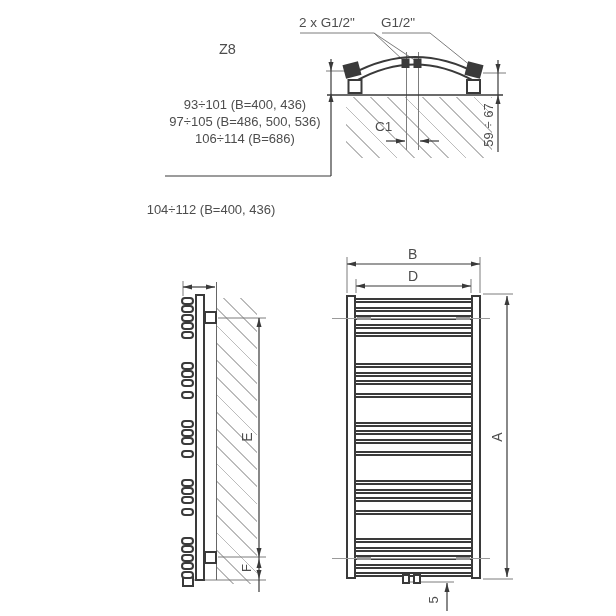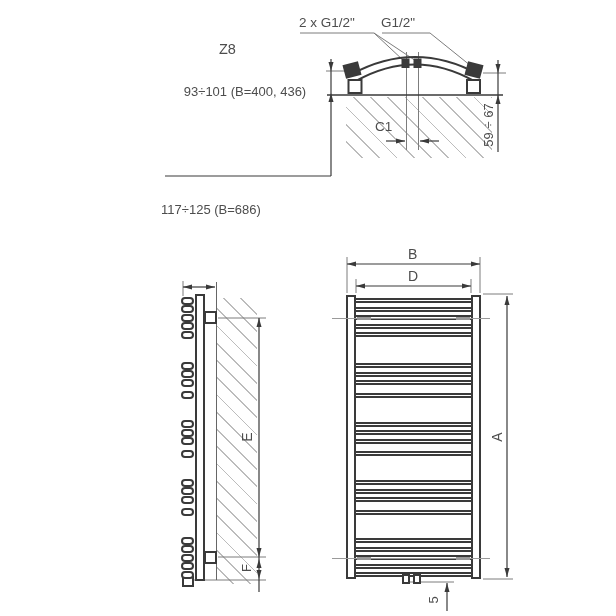--- a/index.html
+++ b/index.html
@@ -132,26 +132,28 @@
   <div class="thinline" style="left:332px;top:557.5px;width:158px"></div>
   <div class="valve" style="left:402px;top:574px"></div>
   <div class="valve" style="left:413px;top:574px"></div>
 
   <div class="t" style="left:219px;top:42px;font-size:14.5px">Z8</div>
   <div class="t" style="left:299px;top:16px;font-size:13.5px">2 x G1/2"</div>
   <div class="t" style="left:381px;top:16px;font-size:13.5px">G1/2"</div>
   <div class="t" style="left:375px;top:120px;font-size:13.5px">C1</div>
   <div class="t vt" style="left:488px;top:125px">59 ÷ 67</div>
 
-  <div class="tbl" style="left:155px;top:83px;width:180px">
+  <div class="tbl" style="left:155px;top:96px;width:180px">
     <div>93÷101 (B=400, 436)</div>
+    <div>97÷105 (B=486, 500, 536)</div>
+    <div>106÷114 (B=686)</div>
   </div>
 
   <div class="tbl" style="left:116px;top:201px;width:190px">
-    <div>117÷125 (B=686)</div>
+    <div>104÷112 (B=400, 436)</div>
   </div>
 
   <div class="t" style="left:408px;top:247px;font-size:14px">B</div>
   <div class="t" style="left:408px;top:269px;font-size:14px">D</div>
   <div class="t vt" style="left:497px;top:437px;font-size:14px">A</div>
   <div class="t vt" style="left:247px;top:437px;font-size:14px">E</div>
   <div class="t vt" style="left:246px;top:568px;font-size:13px">F</div>
   <div class="t vt" style="left:433px;top:600px;font-size:13px">5</div>
 <div class="rung" style="top: 298px;"></div>
     <div class="loop" style="top: 296.5px;"></div>

